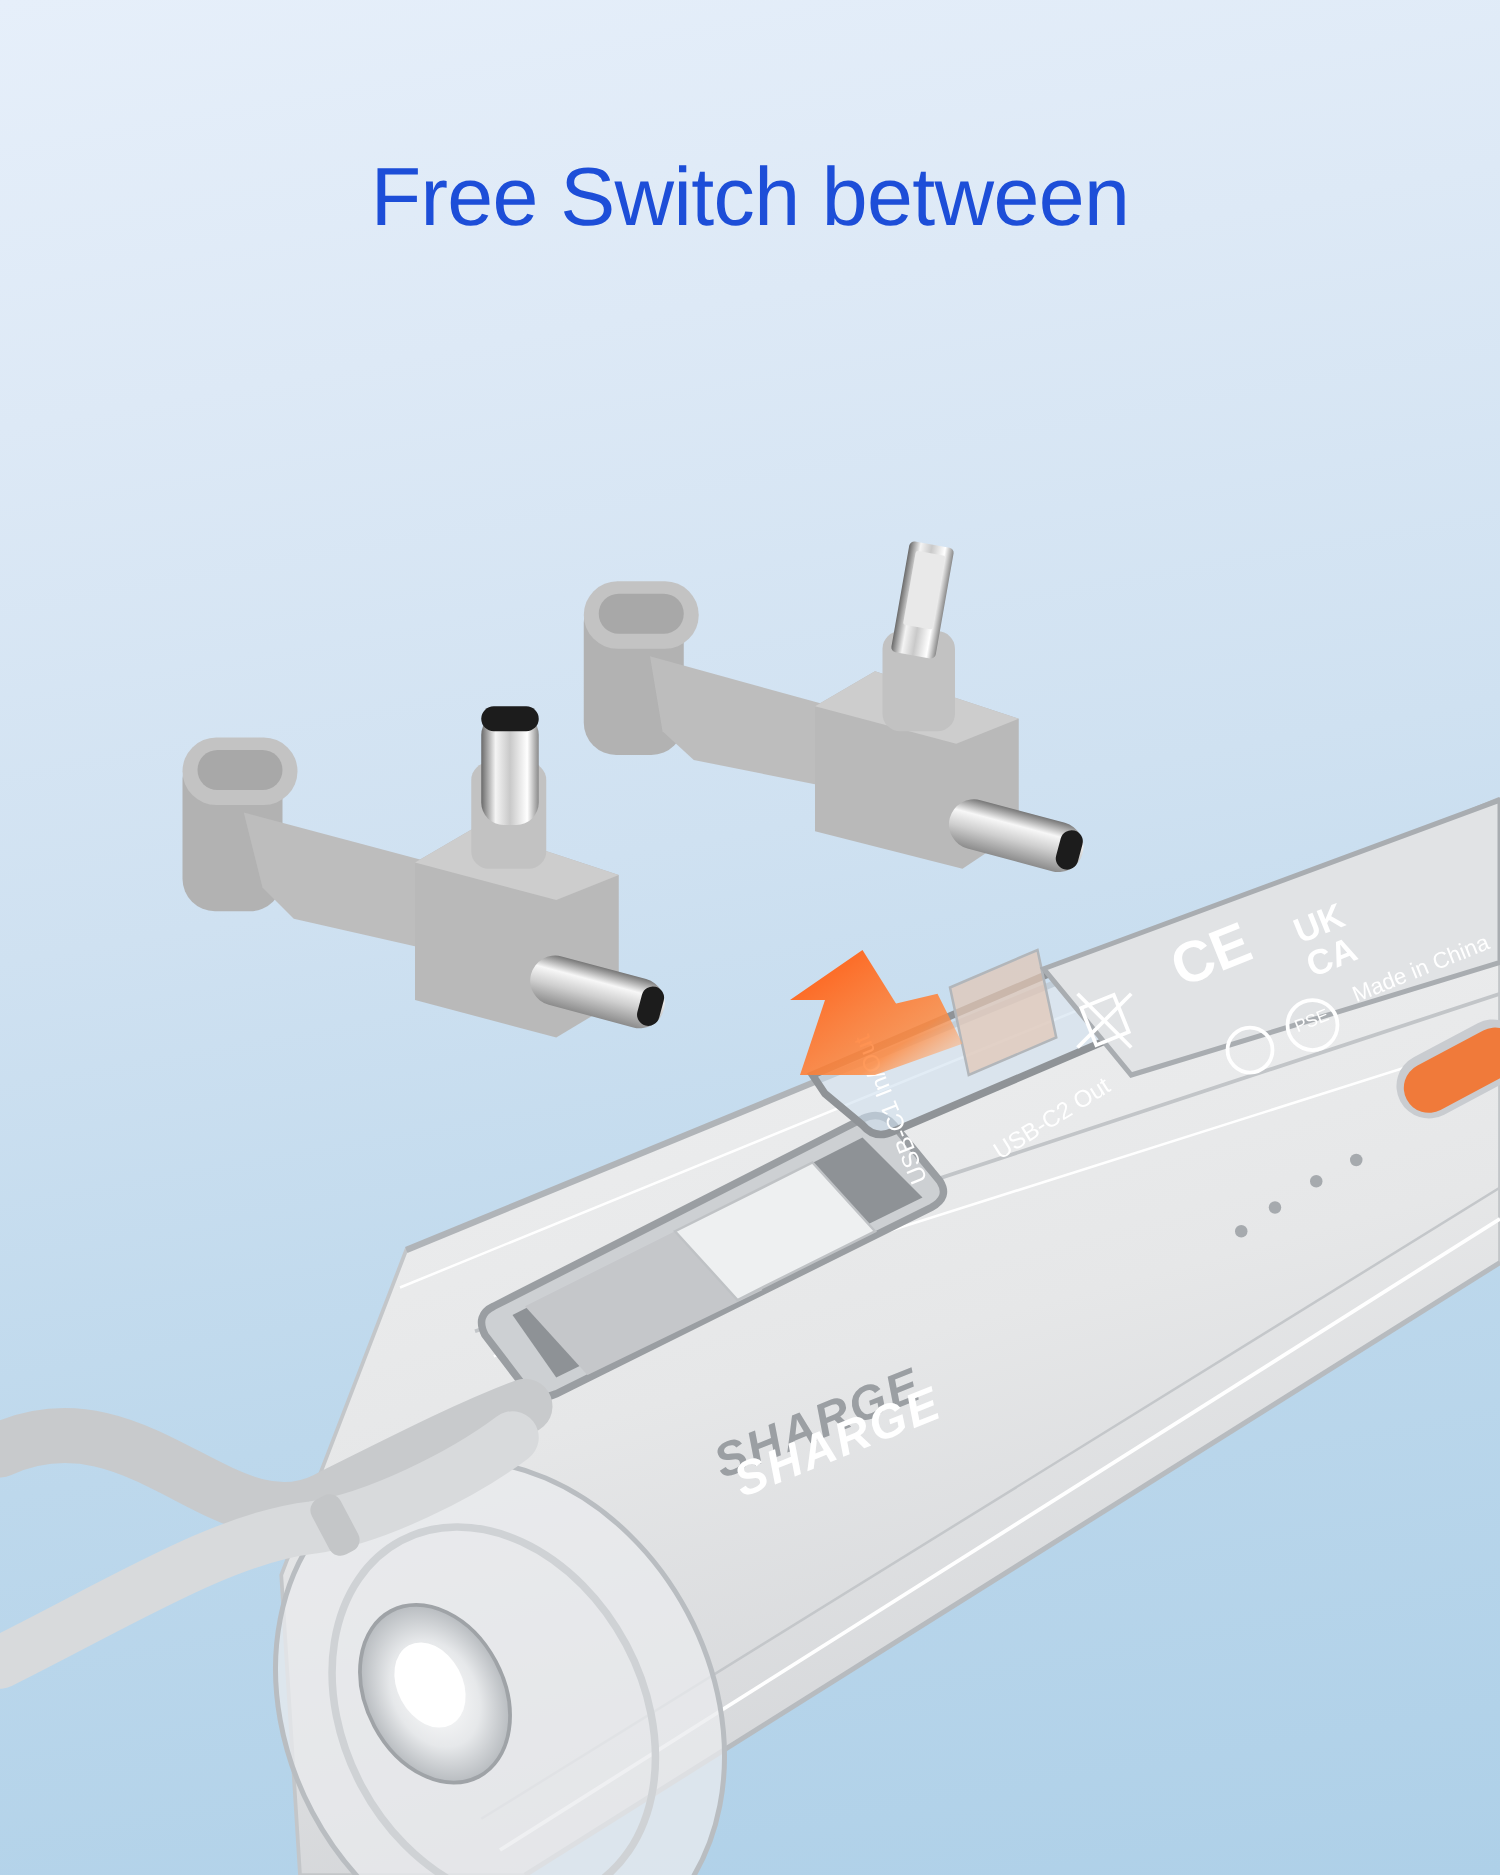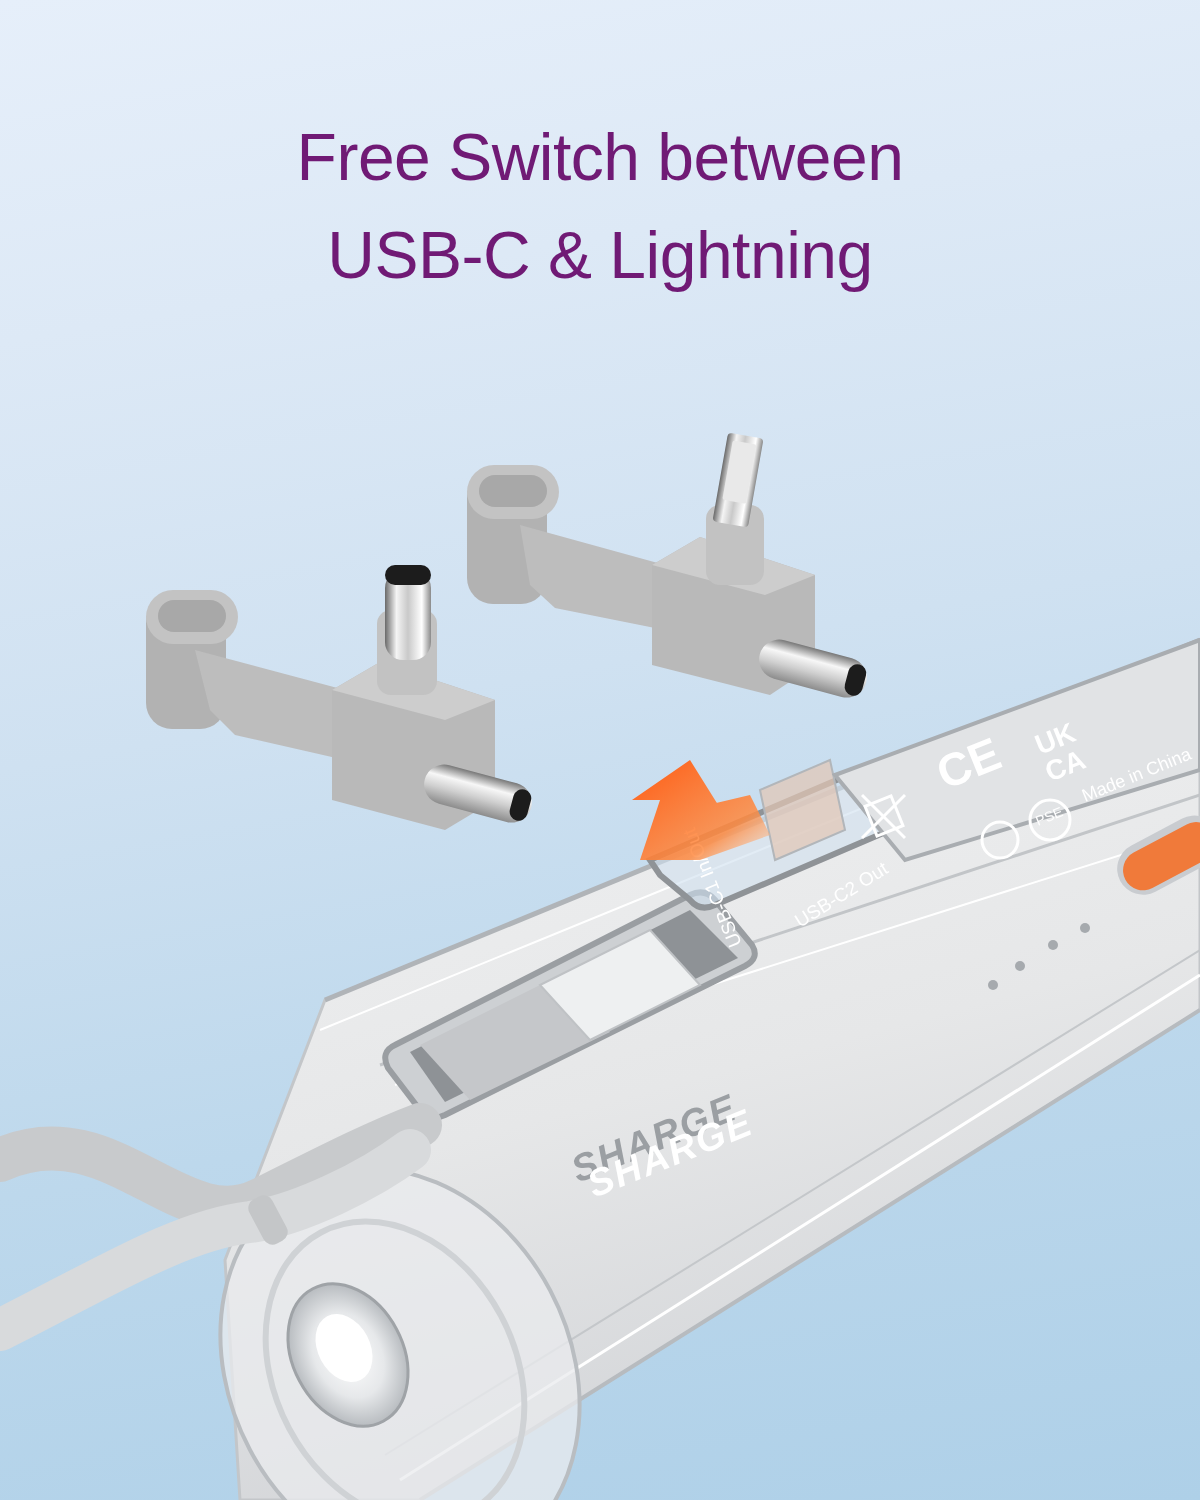--- a/index.html
+++ b/index.html
@@ -3,33 +3,32 @@
 <meta charset="utf-8">
 <style>
   html, body { margin:0; padding:0; }
   body {
     width:1200px; height:1500px; overflow:hidden; position:relative;
     background: linear-gradient(170deg, #e6effa 0%, #dde9f6 20%, #cfe1f1 45%, #bdd8ec 70%, #aed0e8 100%);
     font-family: "Liberation Sans", "DejaVu Sans", sans-serif;
   }
   .headline {
     position:absolute; left:0; top:108px; width:1200px; text-align:center;
-    color:#701a75; font-size:66px; line-height:98px; font-weight:400;
+    color:#1d4ed8; font-size:66px; line-height:98px; font-weight:400;
     letter-spacing:-0.5px;
   }
   .headline div { white-space:nowrap; }
   svg.scene { position:absolute; left:0; top:0; }
   .label-text { font-family: "Liberation Sans", sans-serif; }
 </style>
 </head>
 <body>
 
 <div class="headline">
   <div>Free Switch between</div>
-  <div>USB-C &amp; Lightning</div>
 </div>
 
 <svg class="scene" width="1200" height="1500" viewBox="0 0 1200 1500">
   <defs>
     <linearGradient id="metal" x1="0" y1="0" x2="1" y2="0">
       <stop offset="0" stop-color="#6a6a6a"></stop>
       <stop offset="0.25" stop-color="#f4f4f4"></stop>
       <stop offset="0.5" stop-color="#c9c9c9"></stop>
       <stop offset="0.8" stop-color="#ffffff"></stop>
       <stop offset="1" stop-color="#8a8a8a"></stop>

